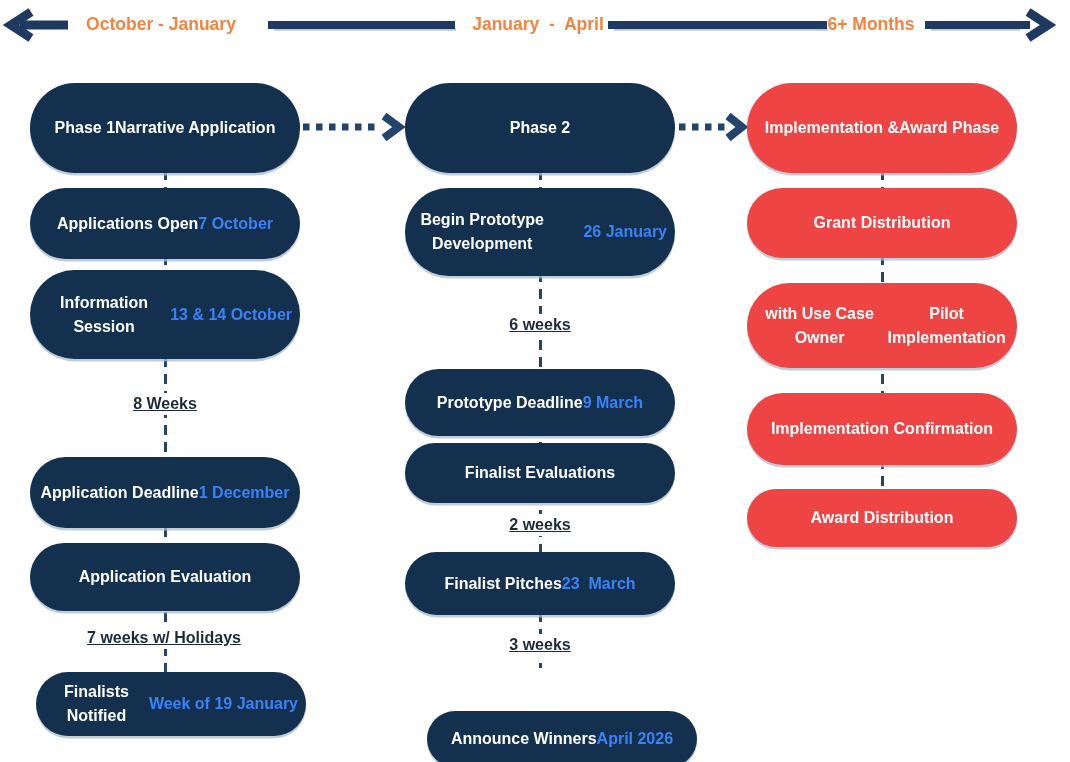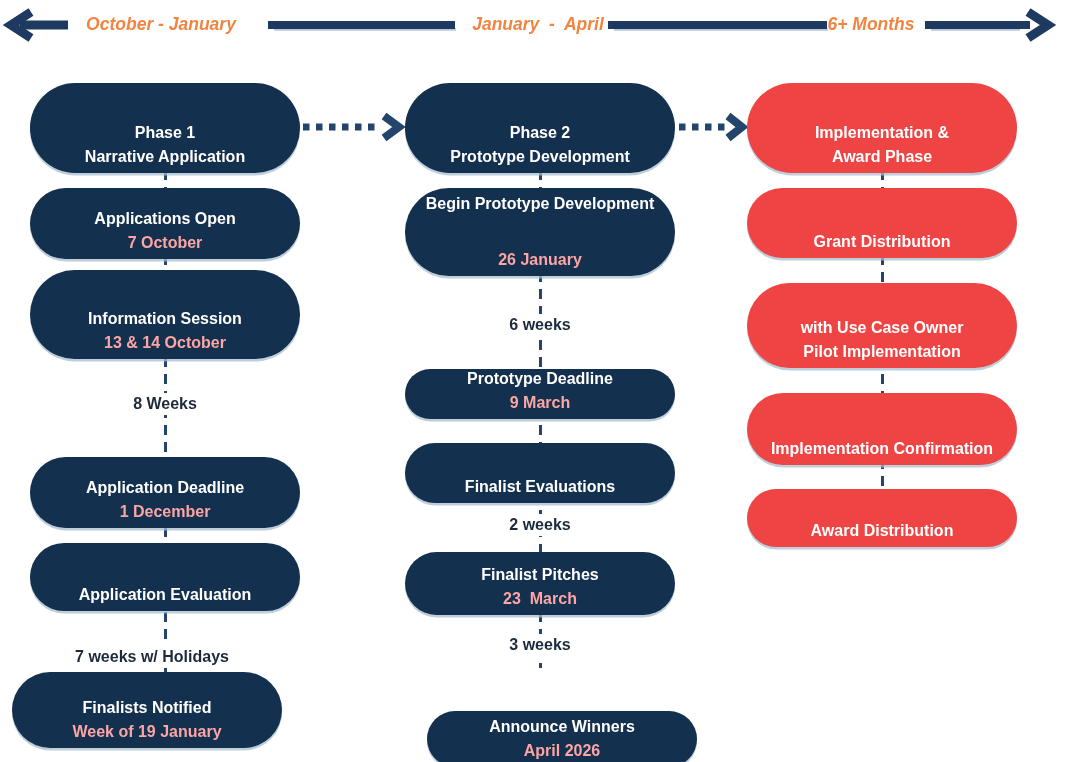--- a/index.html
+++ b/index.html
@@ -14,65 +14,65 @@
 
   
   .seg-label {
     position: absolute;
     transform: translate(-50%, -50%);
     color: #F28442;
     font-size: 17.5px;
     font-weight: bold;
     white-space: pre;
     z-index: 4;
-    font-style: italic;
   }
 
   
   .vline {
     position: absolute;
     width: 3px;
     background: repeating-linear-gradient(to bottom, #24456B 0 10px, transparent 10px 17px);
     z-index: 1;
   }
 
   
   .pill {
     position: absolute;
     border-radius: 45px;
     display: flex;
-    flex-direction: column;
+    flex-direction: row;
     align-items: center;
-    justify-content: flex-end;
+    justify-content: center;
     text-align: center;
     color: #ffffff;
     font-weight: bold;
     font-size: 16px;
     line-height: 1.5;
     padding: 4px 8px;
     box-sizing: border-box;
     z-index: 2;
     box-shadow: 0 2.5px 0 rgba(168,190,207,0.75);
   }
   .pill.navy { background: #14304F; }
   .pill.blue { background: #ef4444; }
-  .pill .date { color: #fca5a5; white-space: pre; }
+  .pill .date { color: #3b82f6; white-space: pre; }
   .pill span:empty { display: none; }
 
   
   .gap-label {
     position: absolute;
     transform: translate(-50%, -50%);
     background: #ffffff;
     color: #1C2A3A;
     font-size: 16px;
     font-weight: bold;
     padding: 2px 9px;
     white-space: pre;
     z-index: 3;
+    text-decoration: underline;
   }
 
   svg { position: absolute; z-index: 1; }
 </style>
 </head>
 <body>
 
 <div class="canvas">
 
   <svg width="1070" height="50" style="left:0; top:0;">
@@ -129,40 +129,39 @@
   </div>
   <div class="pill navy" style="left:30px; top:457px; width:270px; height:71px;">
     <span>Application Deadline</span>
 
     <span class="date">1 December</span>
   </div>
   <div class="pill navy" style="left:30px; top:543px; width:270px; height:68px;">
     <span>Application Evaluation</span>
 
   </div>
-  <div class="pill navy" style="left:12px; top:672px; width:270px; height:76px;">
+  <div class="pill navy" style="left:36px; top:672px; width:270px; height:64px;">
     <span>Finalists Notified</span>
 
     <span class="date">Week of 19 January</span>
   </div>
 
   <span class="gap-label" style="left:165px; top:404px;">8 Weeks</span>
-  <span class="gap-label" style="left:152px; top:638px;margin-top:19px;">7 weeks w/ Holidays</span>
+  <span class="gap-label" style="left:164px; top:638px;">7 weeks w/ Holidays</span>
 
   <div class="pill navy" style="left:405px; top:83px; width:270px; height:90px;">
     <span>Phase 2</span>
-    <span>Prototype Development</span>
 
   </div>
   <div class="pill navy" style="left:405px; top:188px; width:270px; height:88px;gap:32px;">
     <span>Begin Prototype Development</span>
 
     <span class="date">26 January</span>
   </div>
-  <div class="pill navy" style="left:405px; top:369px; width:270px; height:50px;">
+  <div class="pill navy" style="left:405px; top:369px; width:270px; height:67px;">
     <span>Prototype Deadline</span>
 
     <span class="date">9 March</span>
   </div>
   <div class="pill navy" style="left:405px; top:443px; width:270px; height:60px;">
     <span>Finalist Evaluations</span>
 
   </div>
   <div class="pill navy" style="left:405px; top:552px; width:270px; height:63px;">
     <span>Finalist Pitches</span>

